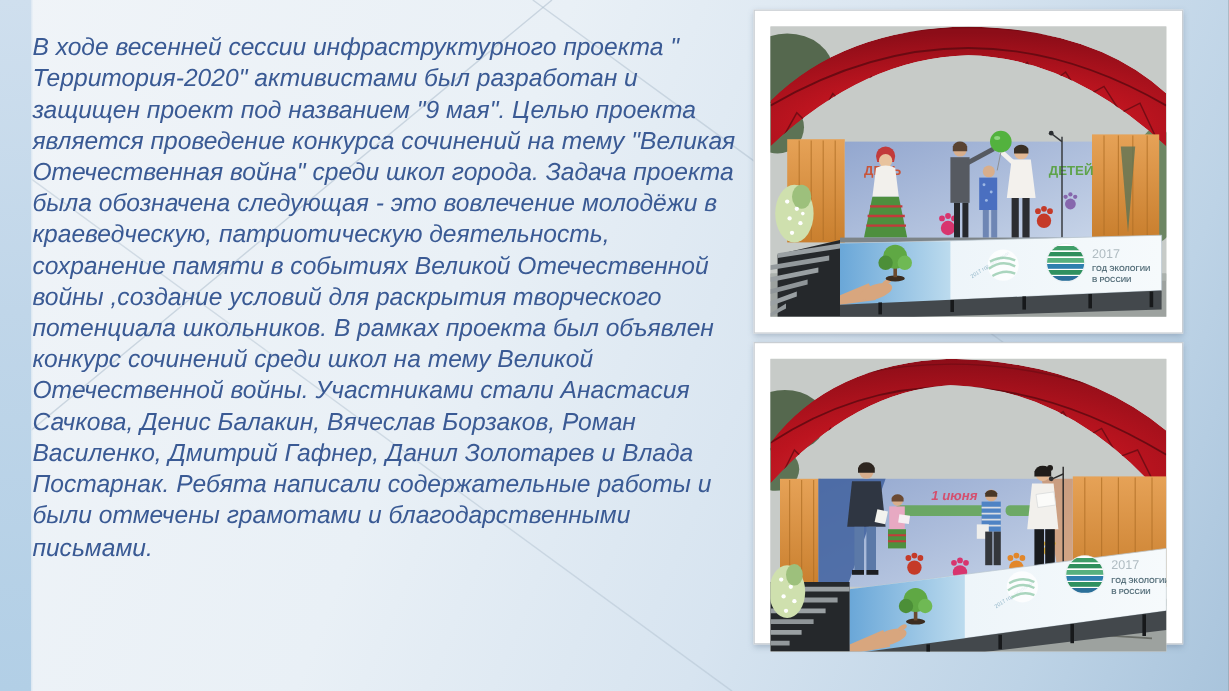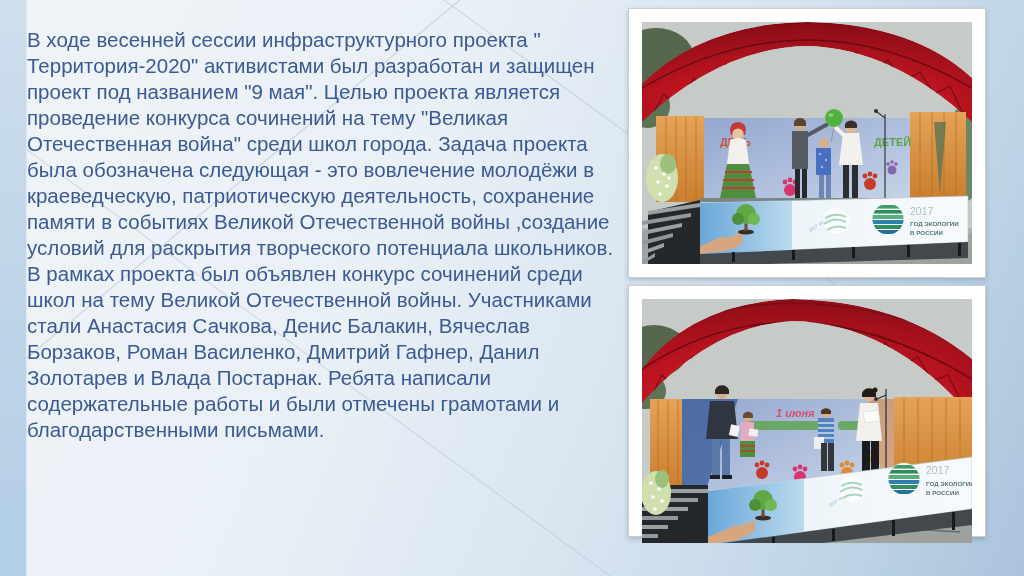--- a/index.html
+++ b/index.html
@@ -9,21 +9,21 @@
     font-family:"Liberation Sans", sans-serif;
   }
   .left-band {
     position:absolute; left:0; top:0; width:26px; height:576px;
     background:linear-gradient(180deg,#cfdfee 0%,#c0d6e9 45%,#b2cfe6 100%);
     border-right:1px solid #dde8f2;
   }
   .bg-lines { position:absolute; left:0; top:0; width:1024px; height:576px; }
   .body-text {
     position:absolute; left:27px; top:27px; width:592px;
-    font-size:20.5px; line-height:1.27; color:#3a5a94; font-weight:400;
+    font-size:20.5px; line-height:1.27; color:#3a5a94; font-weight:400;font-style:italic;
   }
   .photos { position:absolute; left:628px; top:8px; width:358px; }
   .photo-frame {
     box-sizing:border-box; width:358px; background:#ffffff;
     border:1px solid #c9ced3; box-shadow:0 2px 5px rgba(80,100,125,.35);
     padding:13px; margin:0;
   }
   .frame-top { height:270px; margin-bottom:7px; }
   .frame-bottom { height:252px; }
   .photo-frame svg { display:block; background:#c7cbc8; }

